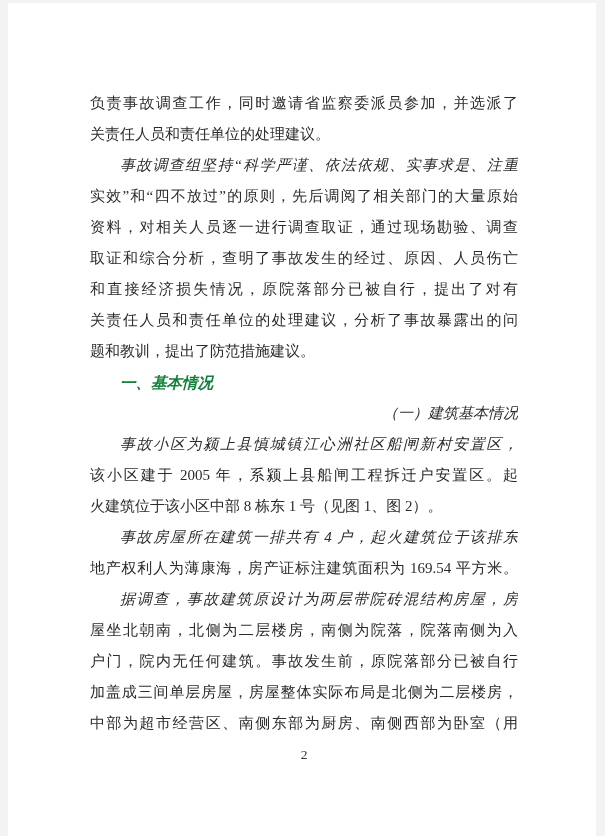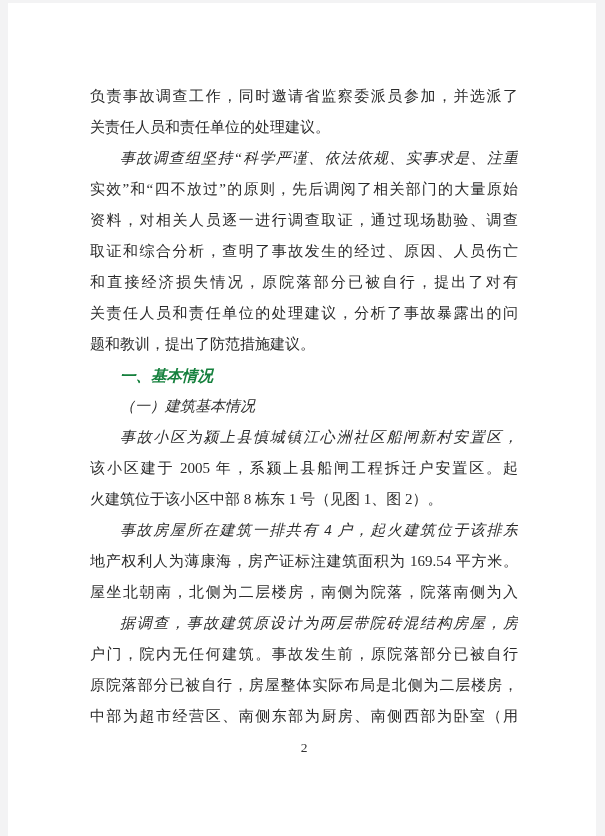--- a/index.html
+++ b/index.html
@@ -15,21 +15,21 @@
     position: absolute;
     left: 8px;
     top: 3px;
     width: 588px;
     height: 833px;
     background: #ffffff;
   }
   .text-block {
     position: absolute;
     left: 82px;
-    top: 78px;
+    top: 85px;
     width: 428px;
     color: #2b2b2b;
   }
   .ln {
     height: 31px;
     line-height: 31px;
     font-size: 15px;
     overflow: hidden;
     white-space: nowrap;
     text-align: left;
@@ -39,21 +39,21 @@
     text-align: justify;
     text-align-last: justify;
   }
   .ind { text-indent: 30px; font-style: italic; }
   .h1 {
     font-family: "Liberation Sans", "DejaVu Sans", sans-serif;
     font-weight: bold;
     font-size: 15.5px;
     color: #15803d;
   }
-  .h2 { font-size: 15px; }
+  .h2 { font-size: 15px; text-align: right; }
   .pageno {
     height: 31px;
     line-height: 31px;
     text-align: center;
     font-size: 13.5px;
     color: #333333;
   }
 </style>
 </head>
 <body>
@@ -85,24 +85,24 @@
         <div class="ln fill">该小区建于 2005 年，系颍上县船闸工程拆迁户安置区。起</div>
         <div class="ln">火建筑位于该小区中部 8 栋东 1 号（见图 1、图 2）。</div>
       </div>
 
       <div>
         <div class="ln fill ind">事故房屋所在建筑一排共有 4 户，起火建筑位于该排东</div>
         <div class="ln fill">地产权利人为薄康海，房产证标注建筑面积为 169.54 平方米。</div>
       </div>
 
       <div>
+        <div class="ln fill ind">据调查，事故建筑原设计为两层带院砖混结构房屋，房</div>
         <div class="ln fill">屋坐北朝南，北侧为二层楼房，南侧为院落，院落南侧为入</div>
-        <div class="ln fill ind">据调查，事故建筑原设计为两层带院砖混结构房屋，房</div>
         <div class="ln fill">户门，院内无任何建筑。事故发生前，原院落部分已被自行</div>
-        <div class="ln fill">原院落部分已被自行，房屋整体实际布局是北侧为二层楼房，</div>
+        <div class="ln fill">加盖成三间单层房屋，房屋整体实际布局是北侧为二层楼房，</div>
         <div class="ln fill">中部为超市经营区、南侧东部为厨房、南侧西部为卧室（用</div>
       </div>
 
       <div class="pageno">2</div>
 
     </div>
   </div>
 </div>
 
 </body></html>

